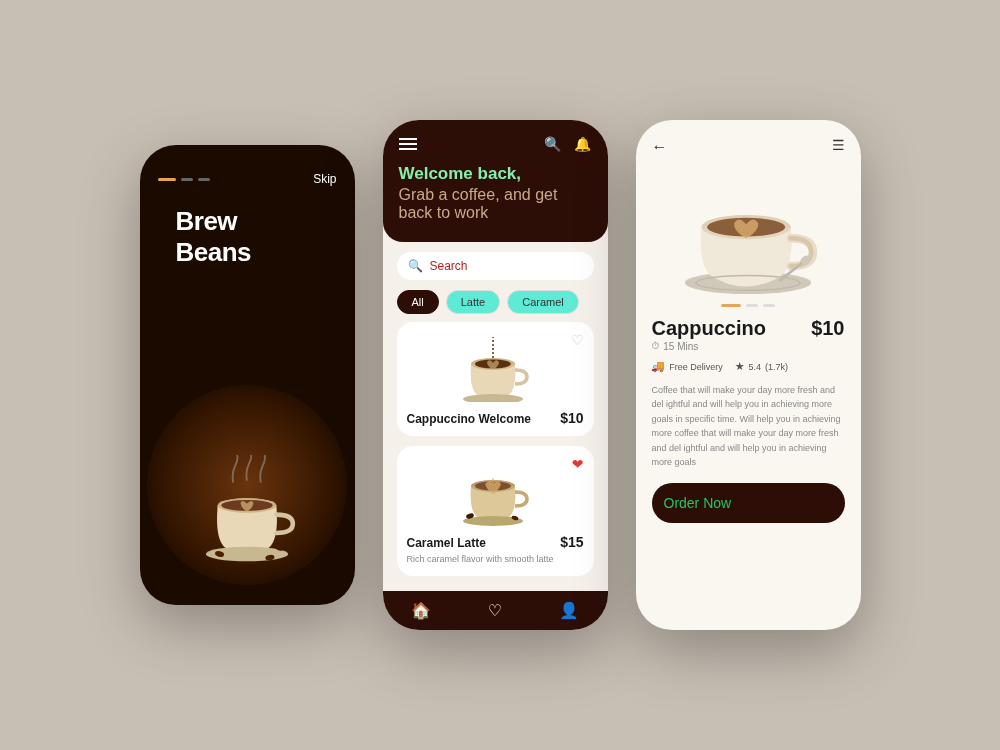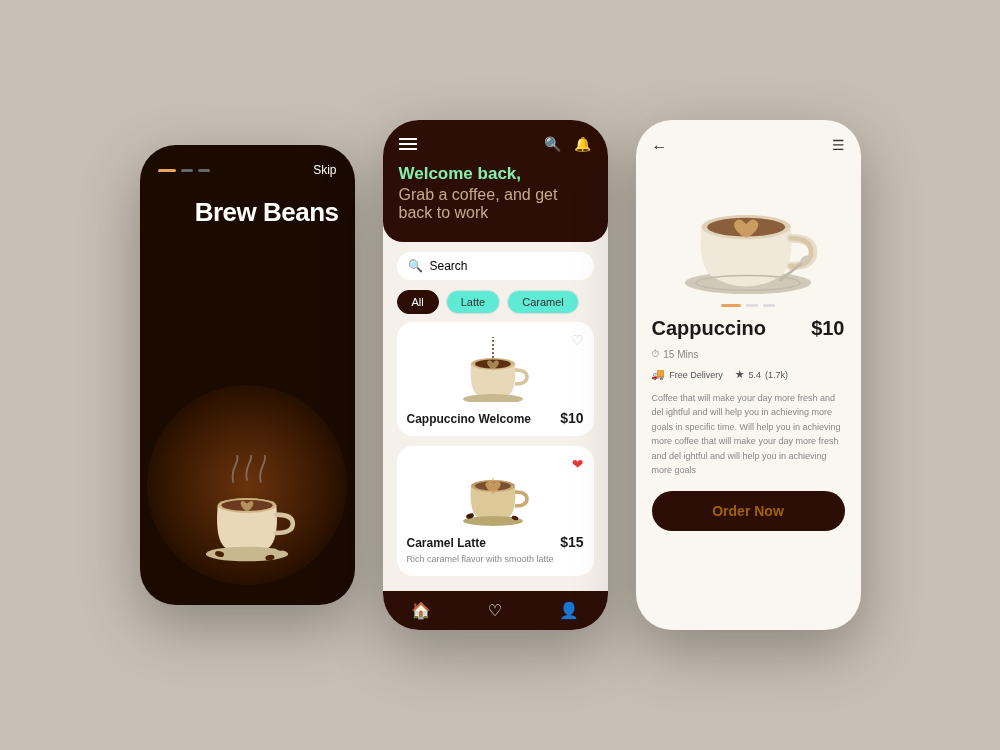--- a/index.html
+++ b/index.html
@@ -33,42 +33,42 @@
       width: 100%;
       height: 100%;
       position: relative;
       display: flex;
       flex-direction: column;
     }
     .splash-header {
       display: flex;
       justify-content: space-between;
       align-items: center;
-      padding: 18px 18px 0;
+      padding: 27px 18px 0;
     }
     .splash-dots {
       display: flex;
       gap: 5px;
     }
     .dot {
       height: 3px;
       border-radius: 2px;
     }
     .dot-active { width: 18px; background: #e8a45a; }
     .dot-inactive { width: 12px; background: #666; }
     .splash-skip {
       color: #fff;
       font-size: 12px;
       background: none;
       border: none;
       cursor: pointer;
     }
     .splash-content {
-      text-align: right;
-      padding: 20px 16px 0;
+      text-align: left;
+      padding: 20px 36px 0;
       z-index: 2;
       position: relative;
     }
     .splash-title {
       color: #fff;
       font-size: 26px;
       font-weight: 700;
       margin-bottom: 8px;
       letter-spacing: -0.5px;
     }
@@ -166,21 +166,21 @@
       padding: 7px 12px;
       display: flex;
       align-items: center;
       gap: 6px;
     }
     .search-icon-small {
       color: #999;
       font-size: 12px;
     }
     .search-input-fake {
-      color: #000000;
+      color: #b91c1c;
       font-size: 12px;
     }
     .filter-tabs {
       display: flex;
       gap: 7px;
       padding: 10px 14px 4px;
     }
     .filter-tab {
       padding: 5px 14px;
       border-radius: 20px;
@@ -313,21 +313,20 @@
     .ind-active { width: 20px; background: #e8a45a; }
     .ind-inactive { width: 12px; background: #ddd; }
     .detail-content {
       padding: 0 16px;
       flex: 1;
     }
     .detail-title-row {
       display: flex;
       justify-content: space-between;
       align-items: flex-end;
-      margin-bottom: 8px;
     }
     .detail-title {
       font-size: 20px;
       font-weight: 700;
       color: #1a1a1a;
     }
     .detail-price {
       font-size: 20px;
       font-weight: 700;
       color: #1a1a1a;
@@ -355,28 +354,28 @@
     .badge-icon { font-size: 11px; }
     .detail-desc {
       font-size: 9px;
       color: #888;
       line-height: 1.6;
       margin-bottom: 14px;
     }
     .order-btn {
       width: 100%;
       background: #2c0e07;
-      color: #a16207;
+      color: #22c55e;
       border: none;
       border-radius: 20px;
       padding: 12px;
       font-size: 14px;
-      font-weight: 700;
-      cursor: pointer;
-      text-align: center;
+      font-weight: 400;
+      cursor: pointer;
+      text-align: left;
     }
 
     
     .cup-svg {
       display: block;
     }
   </style>
 </head>
 <body>
 

